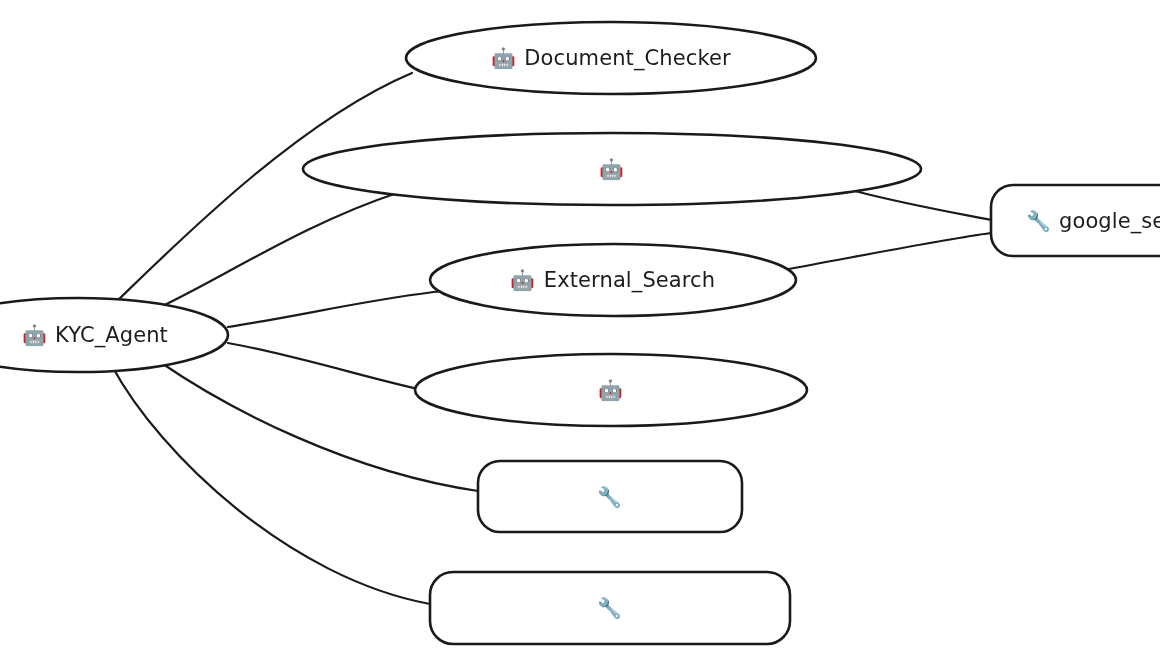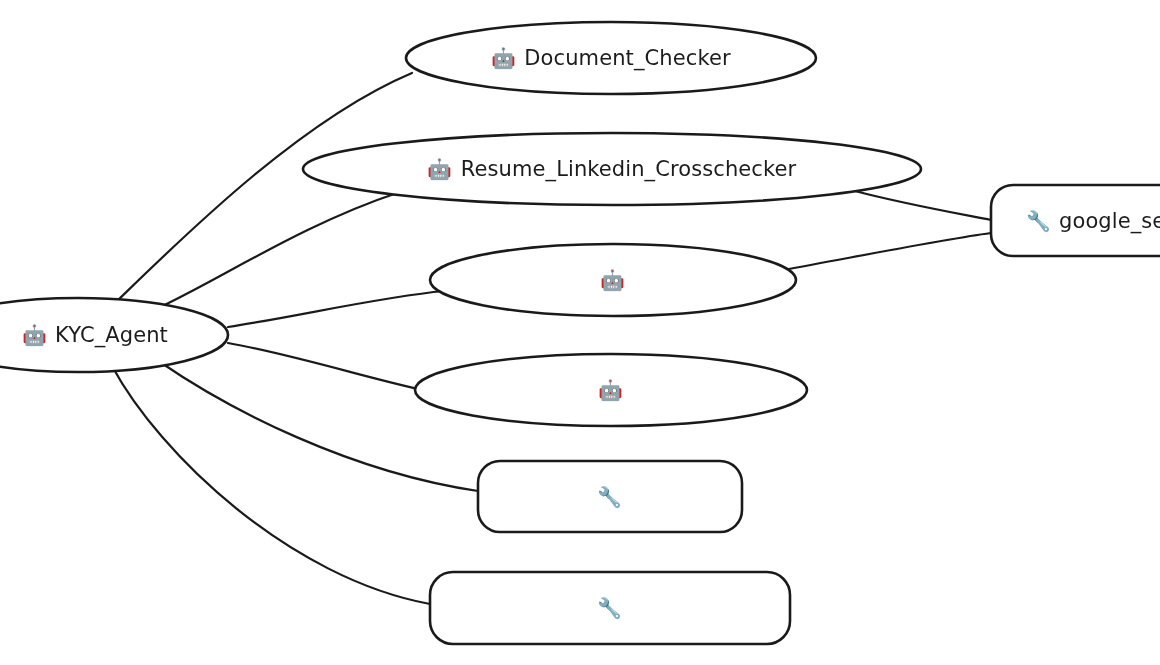--- a/index.html
+++ b/index.html
@@ -102,25 +102,25 @@
     <span class="txt">KYC_Agent</span>
   </div>
 
   <div class="node-label" style="left:406px; top:41px; width:410px; height:34px;">
     <span class="emoji">🤖</span>
     <span class="txt">Document_Checker</span>
   </div>
 
   <div class="node-label" style="left:303px; top:152px; width:618px; height:34px;">
     <span class="emoji">🤖</span>
-    <span class="txt">Resume_Linkedin_Crosschecker</span>
   </div>
 
   <div class="node-label" style="left:430px; top:263px; width:366px; height:34px;">
     <span class="emoji">🤖</span>
+    <span class="txt">External_Search</span>
   </div>
 
   <div class="node-label" style="left:415px; top:373px; width:392px; height:34px;">
     <span class="emoji">🤖</span>
   </div>
 
   <div class="node-label" style="left:478px; top:480px; width:264px; height:34px;">
     <span class="emoji">🔧</span>
   </div>
 

